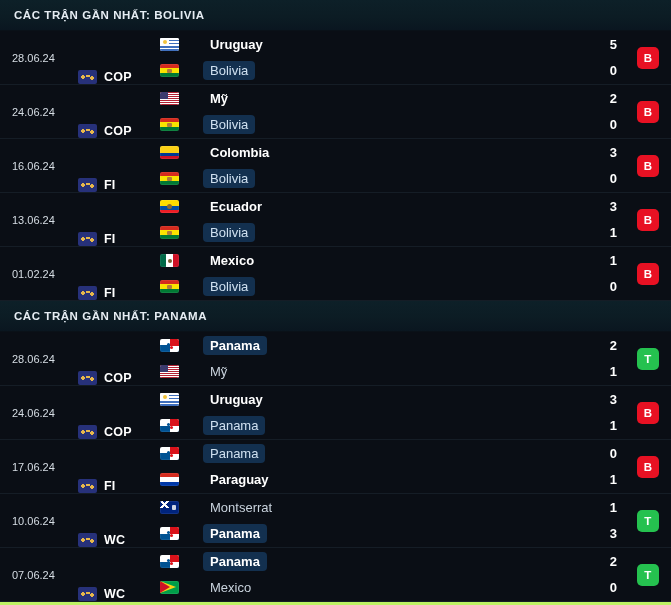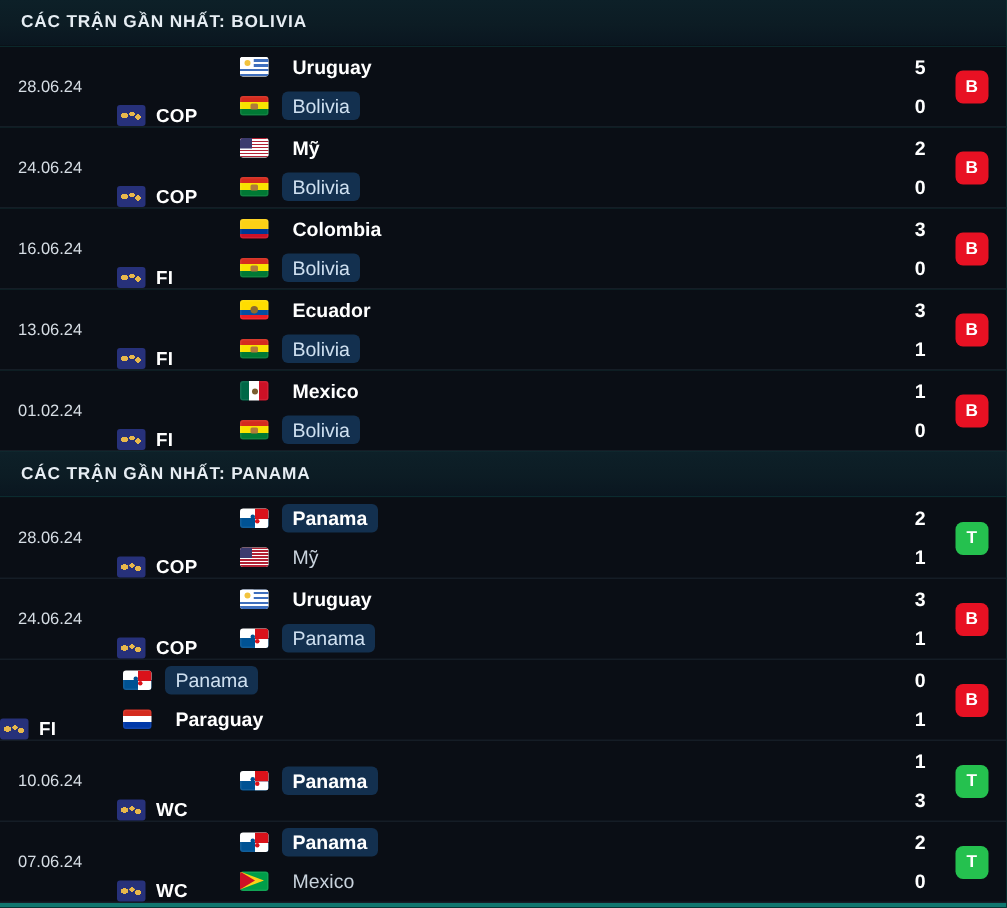--- a/index.html
+++ b/index.html
@@ -2,21 +2,21 @@
 <html><head>
 <meta charset="utf-8">
 <style>
   * { margin:0; padding:0; box-sizing:border-box; }
   html,body {
     width:671px; height:605px;
     background:#06080d;
     font-family:"Liberation Sans", sans-serif;
     overflow:hidden;
   }
-  .panel { width:671px; height:605px; background:#0f766e; position:relative; }
+  .panel { width:671px; height:605px; background:#bef264; position:relative; }
 
   
   .section-header{
     height:31px;
     background:linear-gradient(180deg,#0d2028 0%,#0c1c24 55%,#0a1620 100%);
     display:flex; align-items:center;
     padding-left:14px;
     border-bottom:1px solid #0a1118;
   }
   .section-header .title{
@@ -65,21 +65,21 @@
     color:#ffffff; font-size:12.5px; font-weight:bold; letter-spacing:.2px;
   }
 
   .col-teams{
     flex:1 1 auto;
     display:flex; flex-direction:column; justify-content:center;
     gap:6px;
     padding-left:4px;
   }
   .team{
-    display:flex; align-items:center; gap:9px;
+    display:flex; align-items:center; gap:24px;
     height:20px;
   }
   .flag{
     width:19px; height:13px; flex:0 0 19px;
     border-radius:2px;
     position:relative; overflow:hidden;
     background:#333;
     box-shadow:0 0 0 1px rgba(255,255,255,.07) inset;
   }
   .team-name{
@@ -411,20 +411,21 @@
       </div>
       <div class="col-score">
         <div class="score">3</div>
         <div class="score">1</div>
       </div>
       <div class="col-badge">
         <div class="badge loss">B</div>
       </div>
     </div>
     <div class="row">
+      <div class="col-date">17.06.24</div>
       <div class="col-comp">
         <div class="comp-icon"></div>
         <span class="comp-name">FI</span>
       </div>
       <div class="col-teams">
         <div class="team highlight">
           <div class="flag f-panama">
             <span class="s1"></span>
             <span class="s2"></span>
           </div>
@@ -443,20 +444,24 @@
         <div class="badge loss">B</div>
       </div>
     </div>
     <div class="row">
       <div class="col-date">10.06.24</div>
       <div class="col-comp">
         <div class="comp-icon"></div>
         <span class="comp-name">WC</span>
       </div>
       <div class="col-teams">
+        <div class="team">
+          <div class="flag f-montserrat"></div>
+          <span class="team-name">Montserrat</span>
+        </div>
         <div class="team highlight bold">
           <div class="flag f-panama">
             <span class="s1"></span>
             <span class="s2"></span>
           </div>
           <span class="team-name">Panama</span>
         </div>
       </div>
       <div class="col-score">
         <div class="score">1</div>

